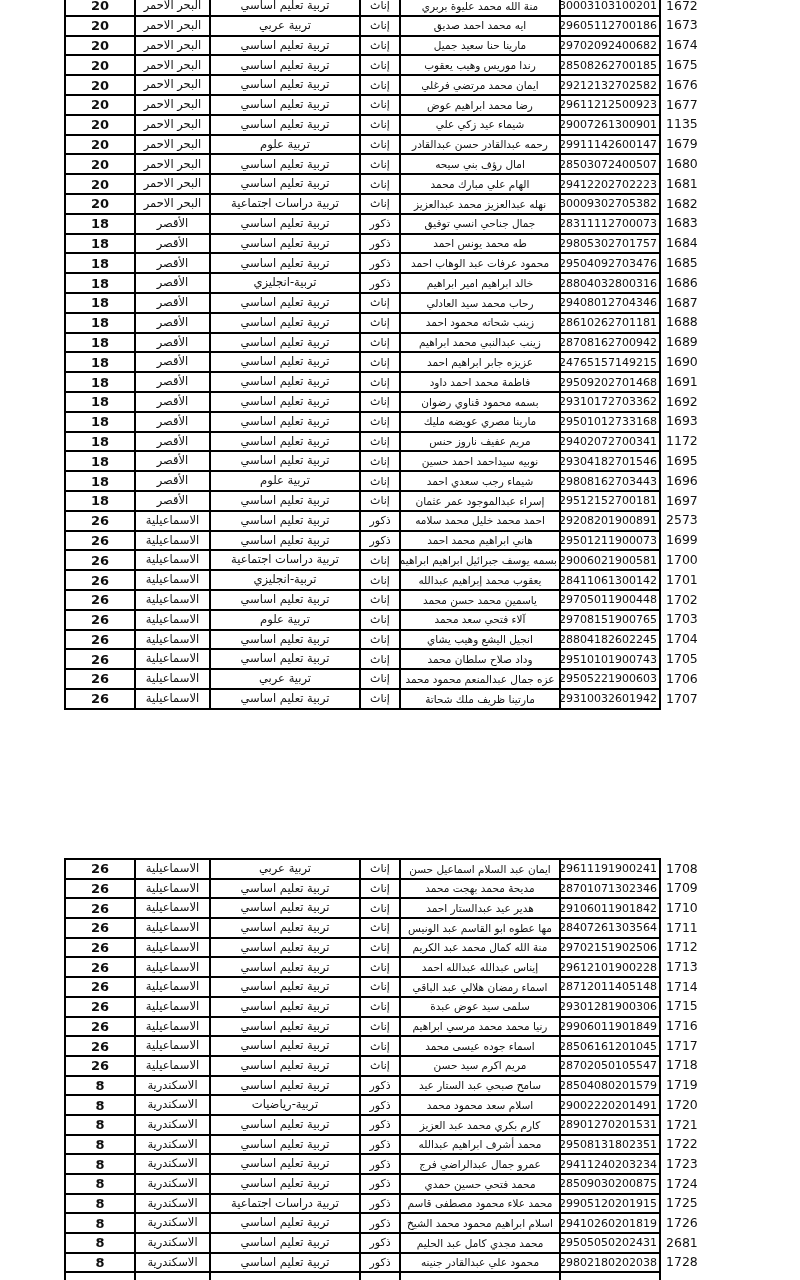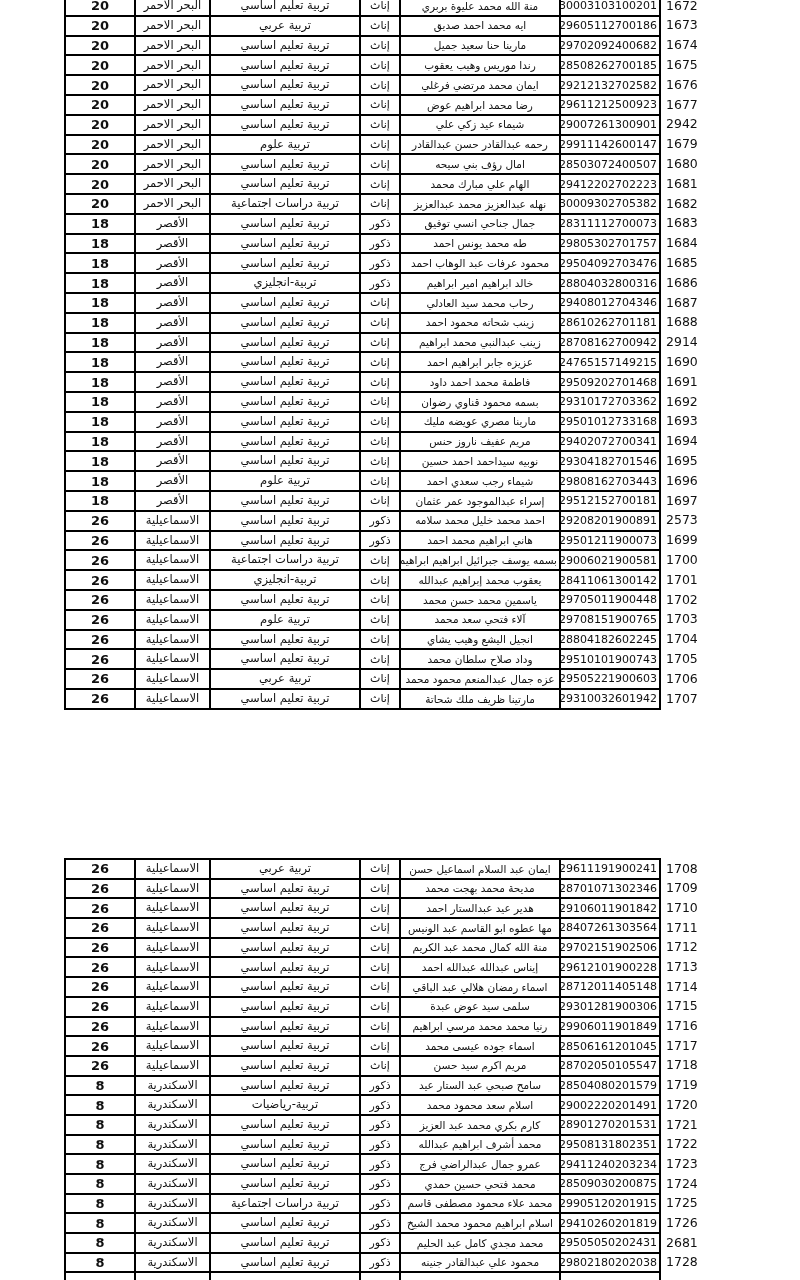--- a/index.html
+++ b/index.html
@@ -109,21 +109,21 @@
           <tr>
     <td class="c-serial">1677</td>
     <td class="c-id">29611212500923</td>
     <td class="c-name">رضا محمد ابراهيم عوض</td>
     <td class="c-gender">إناث</td>
     <td class="c-spec">تربية تعليم اساسي</td>
     <td class="c-gov">البحر الاحمر</td>
     <td class="c-code">20</td>
   </tr>
           <tr>
-    <td class="c-serial">2942</td>
+    <td class="c-serial">1135</td>
     <td class="c-id">29007261300901</td>
     <td class="c-name">شيماء عيد زكي علي</td>
     <td class="c-gender">إناث</td>
     <td class="c-spec">تربية تعليم اساسي</td>
     <td class="c-gov">البحر الاحمر</td>
     <td class="c-code">20</td>
   </tr>
           <tr>
     <td class="c-serial">1679</td>
     <td class="c-id">29911142600147</td>
@@ -208,21 +208,21 @@
           <tr>
     <td class="c-serial">1688</td>
     <td class="c-id">28610262701181</td>
     <td class="c-name">زينب شحاته محمود احمد</td>
     <td class="c-gender">إناث</td>
     <td class="c-spec">تربية تعليم اساسي</td>
     <td class="c-gov">الأقصر</td>
     <td class="c-code">18</td>
   </tr>
           <tr>
-    <td class="c-serial">2914</td>
+    <td class="c-serial">1689</td>
     <td class="c-id">28708162700942</td>
     <td class="c-name">زينب عبدالنبي محمد ابراهيم</td>
     <td class="c-gender">إناث</td>
     <td class="c-spec">تربية تعليم اساسي</td>
     <td class="c-gov">الأقصر</td>
     <td class="c-code">18</td>
   </tr>
           <tr>
     <td class="c-serial">1690</td>
     <td class="c-id">24765157149215</td>
@@ -253,21 +253,21 @@
           <tr>
     <td class="c-serial">1693</td>
     <td class="c-id">29501012733168</td>
     <td class="c-name">مارينا مصري عويضه مليك</td>
     <td class="c-gender">إناث</td>
     <td class="c-spec">تربية تعليم اساسي</td>
     <td class="c-gov">الأقصر</td>
     <td class="c-code">18</td>
   </tr>
           <tr>
-    <td class="c-serial">1694</td>
+    <td class="c-serial">1172</td>
     <td class="c-id">29402072700341</td>
     <td class="c-name">مريم عفيف ناروز حنس</td>
     <td class="c-gender">إناث</td>
     <td class="c-spec">تربية تعليم اساسي</td>
     <td class="c-gov">الأقصر</td>
     <td class="c-code">18</td>
   </tr>
           <tr>
     <td class="c-serial">1695</td>
     <td class="c-id">29304182701546</td>

